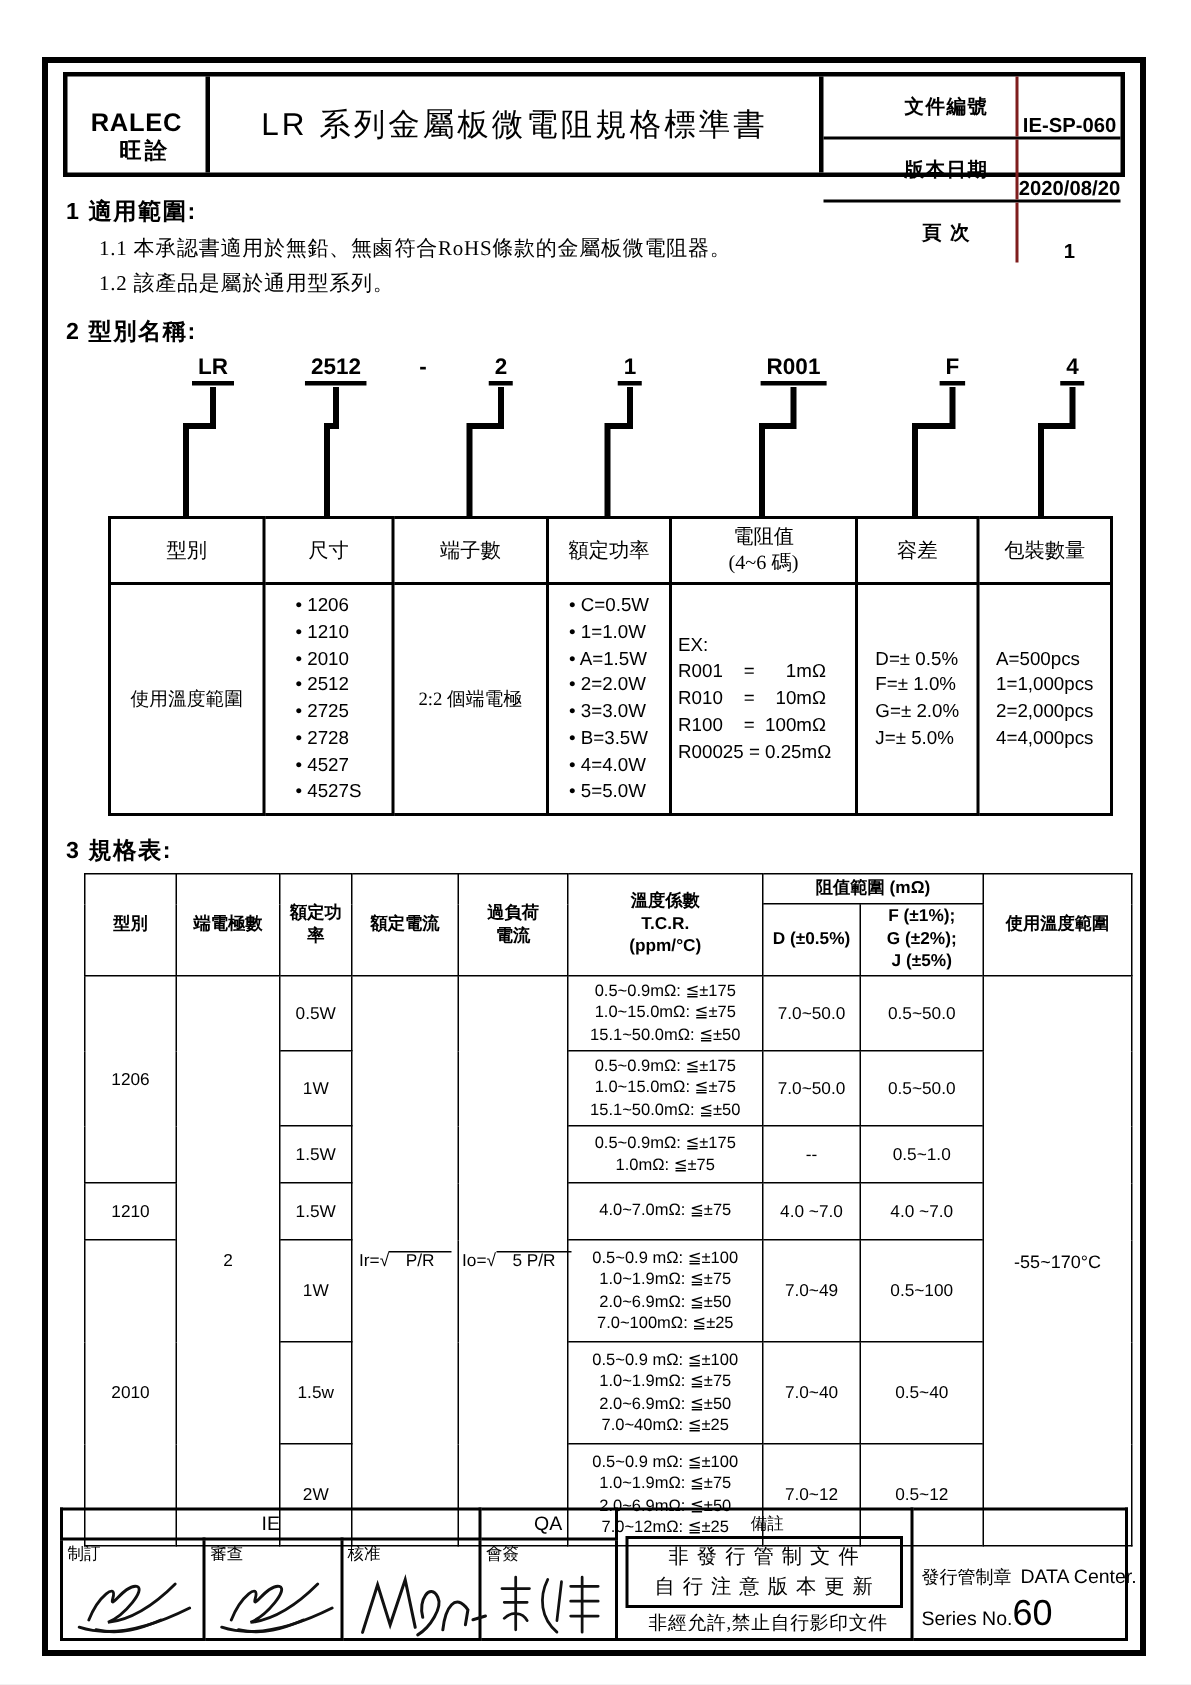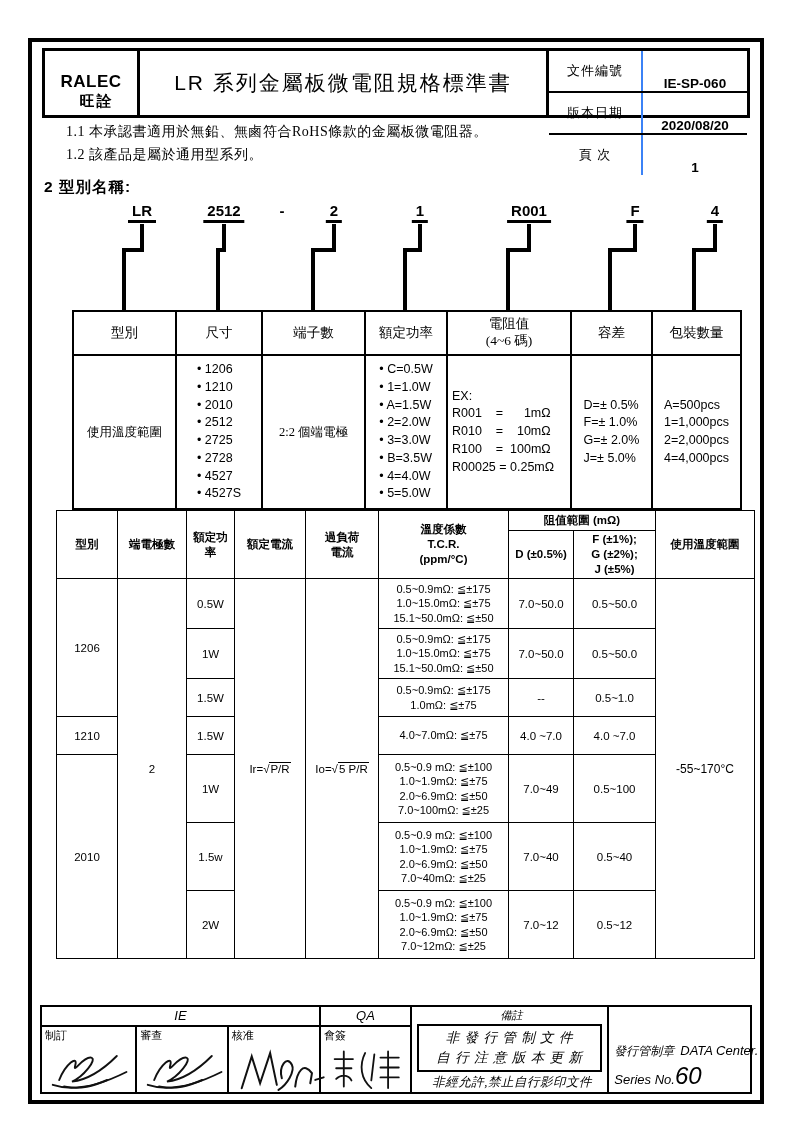--- a/index.html
+++ b/index.html
@@ -10,21 +10,21 @@
 
   
   .hdr{display:flex;border:3px solid #000;height:70px;box-sizing:border-box;}
   .hdr-logo{width:92px;border-right:3px solid #000;display:flex;flex-direction:column;align-items:center;justify-content:center;font-weight:bold;line-height:1.25;}
   .hdr-logo .l1{font-size:17px;letter-spacing:.5px;margin-top:16px;}
   .hdr-logo .l2{font-size:15px;letter-spacing:2px;padding-left:11px;}
   .hdr-title{flex:1;display:flex;align-items:center;justify-content:center;font-size:21px;letter-spacing:2px;white-space:nowrap;}
   .hdr-meta{width:198px;border-left:3px solid #000;display:flex;flex-direction:column;}
   .hm-row{flex:1;display:flex;border-bottom:2px solid #000;}
   .hm-row:last-child{border-bottom:none;}
-  .hm-label{width:92px;border-right:2px solid #3b82f6;display:flex;align-items:center;justify-content:center;font-weight:normal;font-size:13px;letter-spacing:1px;}
+  .hm-label{width:92px;border-right:2px solid #7f1d1d;display:flex;align-items:center;justify-content:center;font-weight:bold;font-size:13px;letter-spacing:1px;padding-left:36px;}
   .hm-value{flex:1;display:flex;align-items:center;justify-content:center;font-weight:bold;font-size:13.5px;margin-top:25px;}
 
   
   .sec-title{font-weight:bold;font-size:15.5px;margin:13px 0 4px 2px;letter-spacing:1px;}
   .s1-item{font-size:14px;margin:5px 0 0 24px;letter-spacing:.5px;}
 
   
   .pn-wrap{position:relative;width:668px;margin:4px 0 0 30px;height:108px;}
   .pn-label{position:absolute;top:0;transform:translateX(-50%);font-weight:bold;font-size:15px;border-bottom:3px solid #000;padding:0 4px 0 4px;line-height:1.2;}
   .pn-label.no-ul{border-bottom:none;}
@@ -44,27 +44,27 @@
 
   
   .t3{border-collapse:collapse;width:698px;margin-left:14px;table-layout:fixed;}
   .t3 th,.t3 td{border:1.5px solid #000;box-sizing:border-box;text-align:center;vertical-align:middle;padding:1px 2px;}
   .t3 th{font-weight:bold;font-size:11.5px;white-space:pre-line;line-height:1.3;}
   .t3 td{font-size:11.5px;}
   .t3 .tcr{font-size:11px;white-space:pre-line;line-height:1.3;}
   .t3 tr.rh3{height:50px;} .t3 tr.rh2{height:38px;} .t3 tr.rh1{height:38px;} .t3 tr.rh4{height:68px;}
   .t3 tr.hgroup{height:20px;} .t3 tr.hsub{height:48px;}
   .fm{white-space:nowrap;font-size:11.5px;}
-  .rad{border-top:1.2px solid #000;padding:0 1px;}
+  .rad{border-top:1.2px solid #000;padding:0 11px;}
 
   
   .ftr{position:absolute;left:8px;right:8px;bottom:6px;}
   .t4{border-collapse:collapse;width:100%;table-layout:fixed;}
   .t4 td{border:2px solid #000;box-sizing:border-box;vertical-align:top;padding:0;}
-  .f-head td{text-align:center;font-size:13px;height:16px;vertical-align:middle;font-style:italic;}
+  .f-head td{text-align:center;font-size:13px;height:16px;vertical-align:middle;}
   .sig-cell{height:56px;position:relative;}
   .sig-label{position:absolute;left:3px;top:1px;font-size:11px;}
   .sig-svg{position:absolute;left:6px;top:14px;}
   .sig-svg path{fill:none;stroke:#111;stroke-width:2.4;stroke-linecap:round;}
   .note-cell{position:relative;}
   .note-label{font-size:11px;margin:1px 0 0 4px;}
   .note-box{border:2px solid #000;margin:1px 5px 0 5px;padding:2px 4px;text-align:center;font-size:13.5px;line-height:1.5;white-space:pre-line;letter-spacing:1px;}
   .note-bottom{font-size:12.5px;margin:2px 0 1px 5px;letter-spacing:.5px;}
   .stamp-cell{position:relative;margin-left:48px;}
   .stamp-top{font-size:12px;margin:4px 4px 0 5px;white-space:nowrap;}
@@ -93,20 +93,21 @@
         <div class="hm-label">版本日期</div>
         <div class="hm-value">2020/08/20</div>
       </div>
       <div class="hm-row">
         <div class="hm-label">頁 次</div>
         <div class="hm-value">1</div>
       </div>
     </div>
   </div>
 
+  <div class="sec-title">1 適用範圍:</div>
   <div class="s1-item serif">1.1 本承認書適用於無鉛、無鹵符合RoHS條款的金屬板微電阻器。</div>
   <div class="s1-item serif">1.2 該產品是屬於通用型系列。</div>
 
   <div class="sec-title">2 型別名稱:</div>
 
   <div class="pn-wrap">
     <span class="pn-label" style="left:70px">LR</span>
     <span class="pn-label" style="left:152px">2512</span>
     <span class="pn-label no-ul" style="left:210px">-</span>
     <span class="pn-label" style="left:262px">2</span>
@@ -153,20 +154,21 @@
       <td class="ib-wrap cell-pad"><div class="ib bulleted" style="font-family:'Liberation Sans',sans-serif"><div class="li">1206</div><div class="li">1210</div><div class="li">2010</div><div class="li">2512</div><div class="li">2725</div><div class="li">2728</div><div class="li">4527</div><div class="li">4527S</div></div></td>
       <td class="td-center">2:2 個端電極</td>
       <td class="ib-wrap cell-pad"><div class="ib bulleted" style="font-family:'Liberation Sans',sans-serif"><div class="li">C=0.5W</div><div class="li">1=1.0W</div><div class="li">A=1.5W</div><div class="li">2=2.0W</div><div class="li">3=3.0W</div><div class="li">B=3.5W</div><div class="li">4=4.0W</div><div class="li">5=5.0W</div></div></td>
       <td class="cell-pad"><div class="ib pre" style="font-family:'Liberation Sans',sans-serif"><div class="li">EX:</div><div class="li">R001    =      1mΩ</div><div class="li">R010    =    10mΩ</div><div class="li">R100    =  100mΩ</div><div class="li">R00025 = 0.25mΩ</div></div></td>
       <td class="ib-wrap cell-pad"><div class="ib" style="font-family:'Liberation Sans',sans-serif"><div class="li">D=± 0.5%</div><div class="li">F=± 1.0%</div><div class="li">G=± 2.0%</div><div class="li">J=± 5.0%</div></div></td>
       <td class="ib-wrap cell-pad"><div class="ib" style="font-family:'Liberation Sans',sans-serif"><div class="li">A=500pcs</div><div class="li">1=1,000pcs</div><div class="li">2=2,000pcs</div><div class="li">4=4,000pcs</div></div></td>
     </tr>
   </tbody>
       </table>
 
+  <div class="sec-title">3 規格表:</div>
 
   <table class="t3">
     <colgroup>
           <col style="width:61px">
           <col style="width:69px">
           <col style="width:48px">
           <col style="width:71px">
           <col style="width:73px">
           <col style="width:130px">
           <col style="width:65px">

